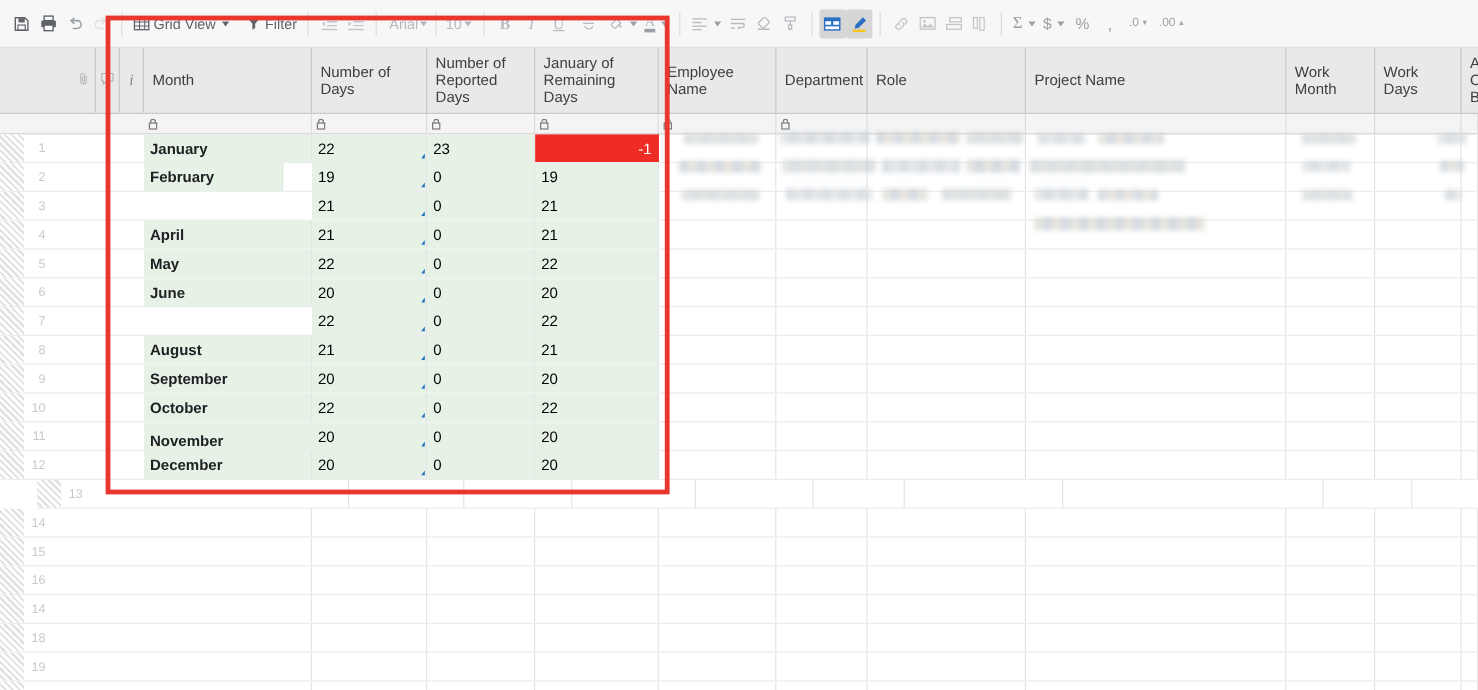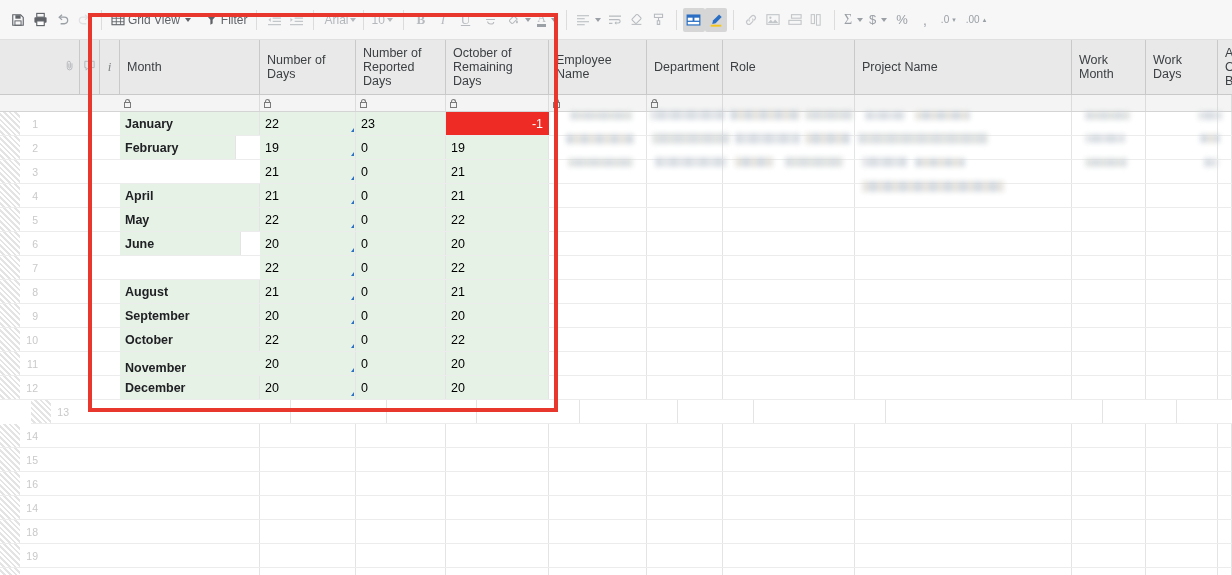--- a/index.html
+++ b/index.html
@@ -480,21 +480,21 @@
         <div class="hcell" style="left: 120px; width: 140px;">
           <span class="hcell-txt">Month</span>
         </div>
         <div class="hcell" style="left: 260px; width: 96px;">
           <span class="hcell-txt">Number of Days</span>
         </div>
         <div class="hcell" style="left: 356px; width: 90px;">
           <span class="hcell-txt">Number of Reported Days</span>
         </div>
         <div class="hcell" style="left: 446px; width: 103px;">
-          <span class="hcell-txt">October of Remaining Days</span>
+          <span class="hcell-txt">January of Remaining Days</span>
         </div>
         <div class="hcell" style="left: 549px; width: 98px;">
           <span class="hcell-txt">Employee Name</span>
         </div>
         <div class="hcell" style="left: 647px; width: 76px;">
           <span class="hcell-txt">Department</span>
         </div>
         <div class="hcell" style="left: 723px; width: 132px;">
           <span class="hcell-txt">Role</span>
         </div>
@@ -652,21 +652,21 @@
           <div class="cell" style="left: 647px; width: 76px;"></div>
           <div class="cell" style="left: 723px; width: 132px;"></div>
           <div class="cell" style="left: 855px; width: 217px;"></div>
           <div class="cell" style="left: 1072px; width: 74px;"></div>
           <div class="cell" style="left: 1146px; width: 72px;"></div>
           <div class="cell" style="left: 1218px; width: 14px;"></div>
         </div>
         <div class="datarow" style="top: 192px;">
           <div class="gutter-hatch" style="top: 0px; height: 23px;"></div>
           <div class="rownum" style="top: 0px; height: 23px;">6</div>
-          <div class="cell monthname green" style="left: 120px; width: 121px;">
+          <div class="cell monthname green" style="left: 120px; width: 140px;">
             <span>June</span>
           </div>
           <div class="cell num green" style="left: 260px; width: 96px;">
             <span>20</span>
             <span class="formula-mark"></span>
           </div>
           <div class="cell num green" style="left: 356px; width: 90px;">
             <span>0</span>
           </div>
           <div class="cell num green" style="left: 446px; width: 103px;">

